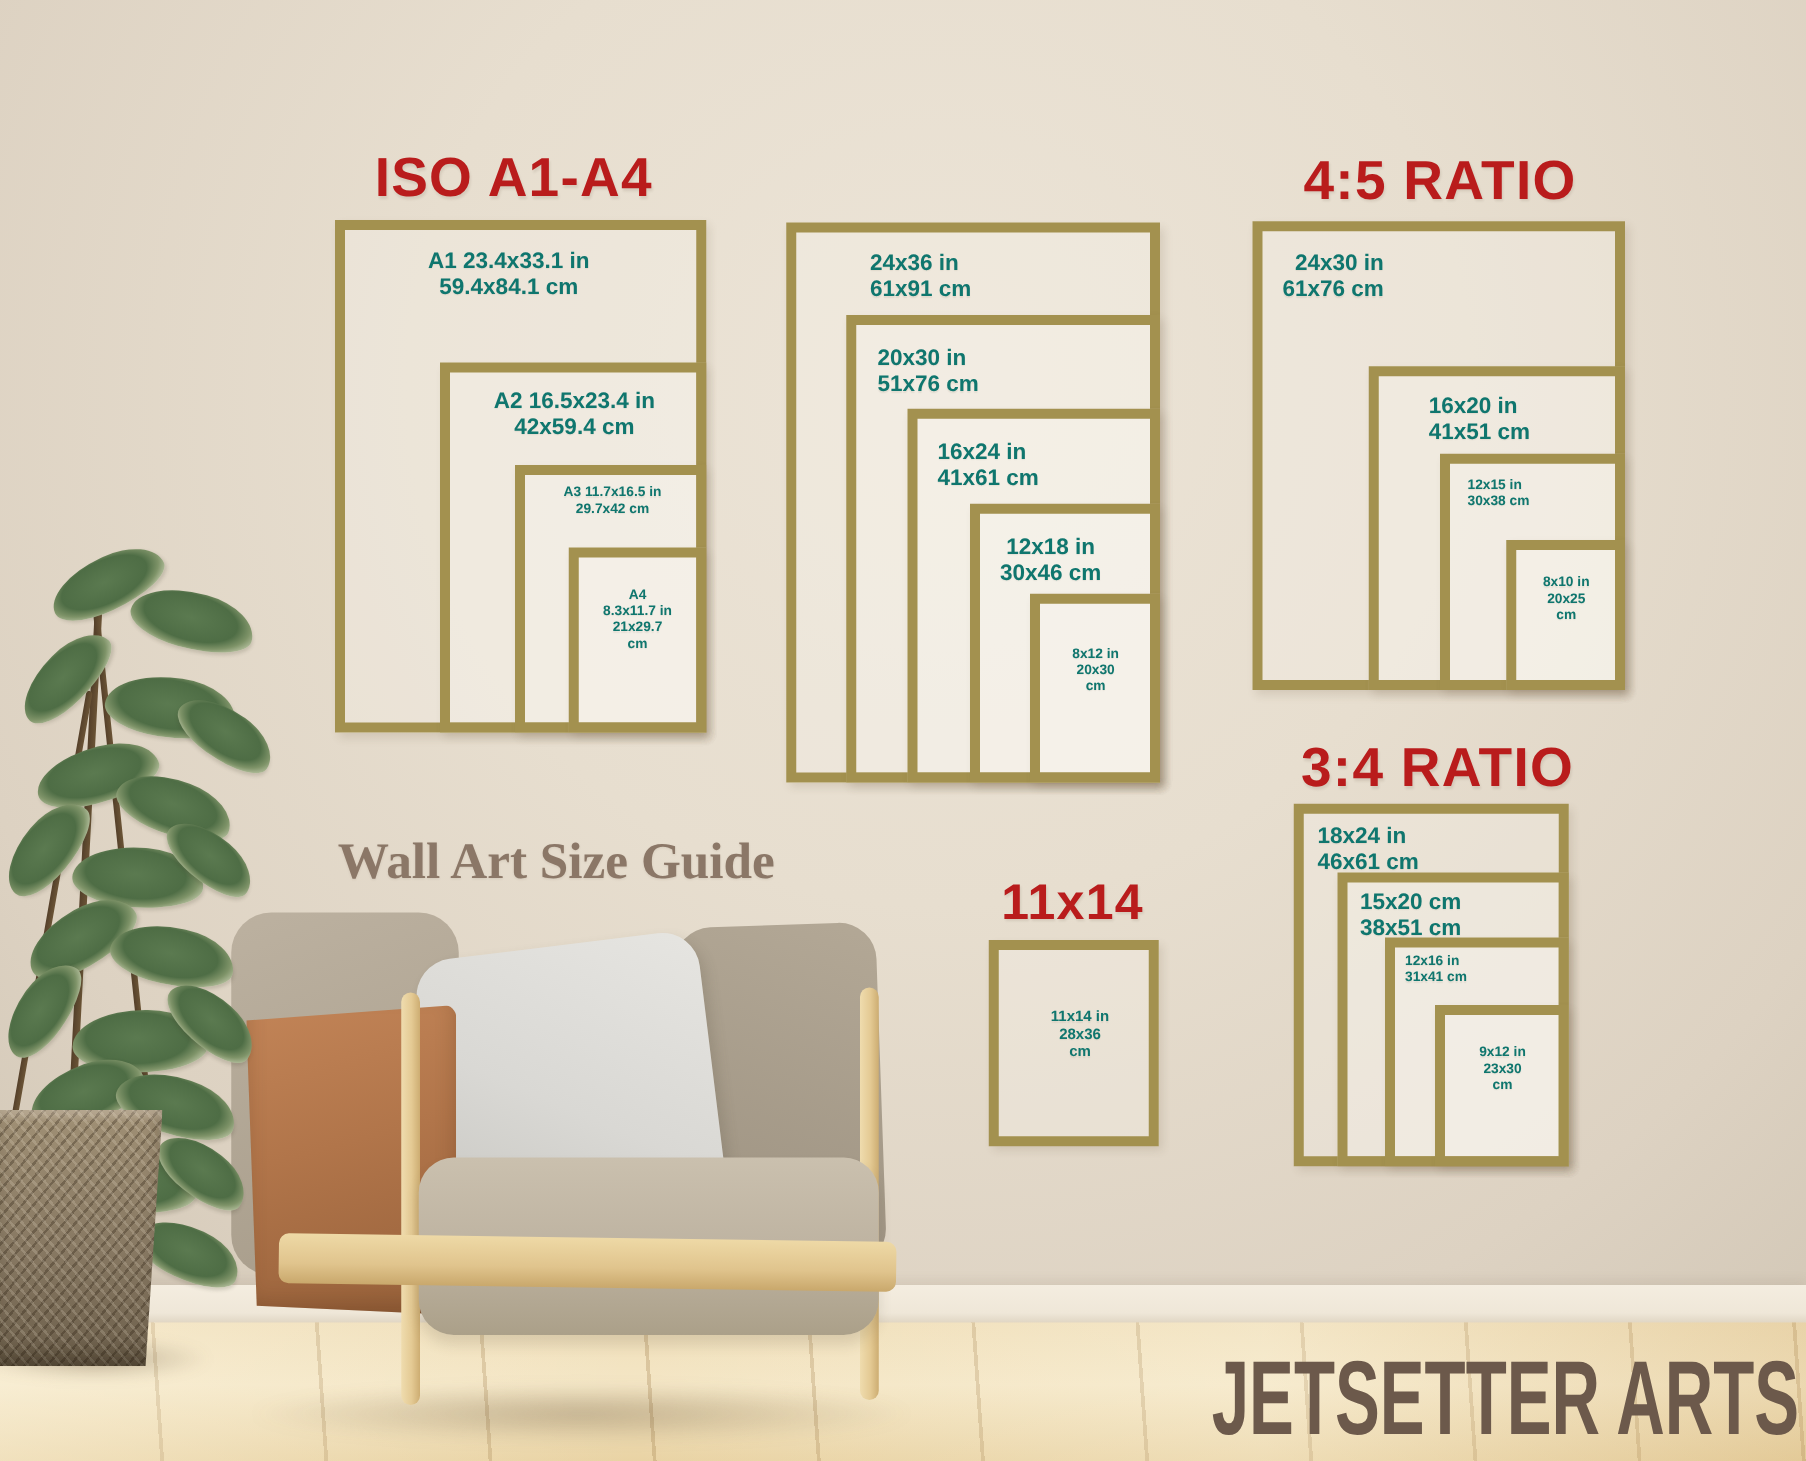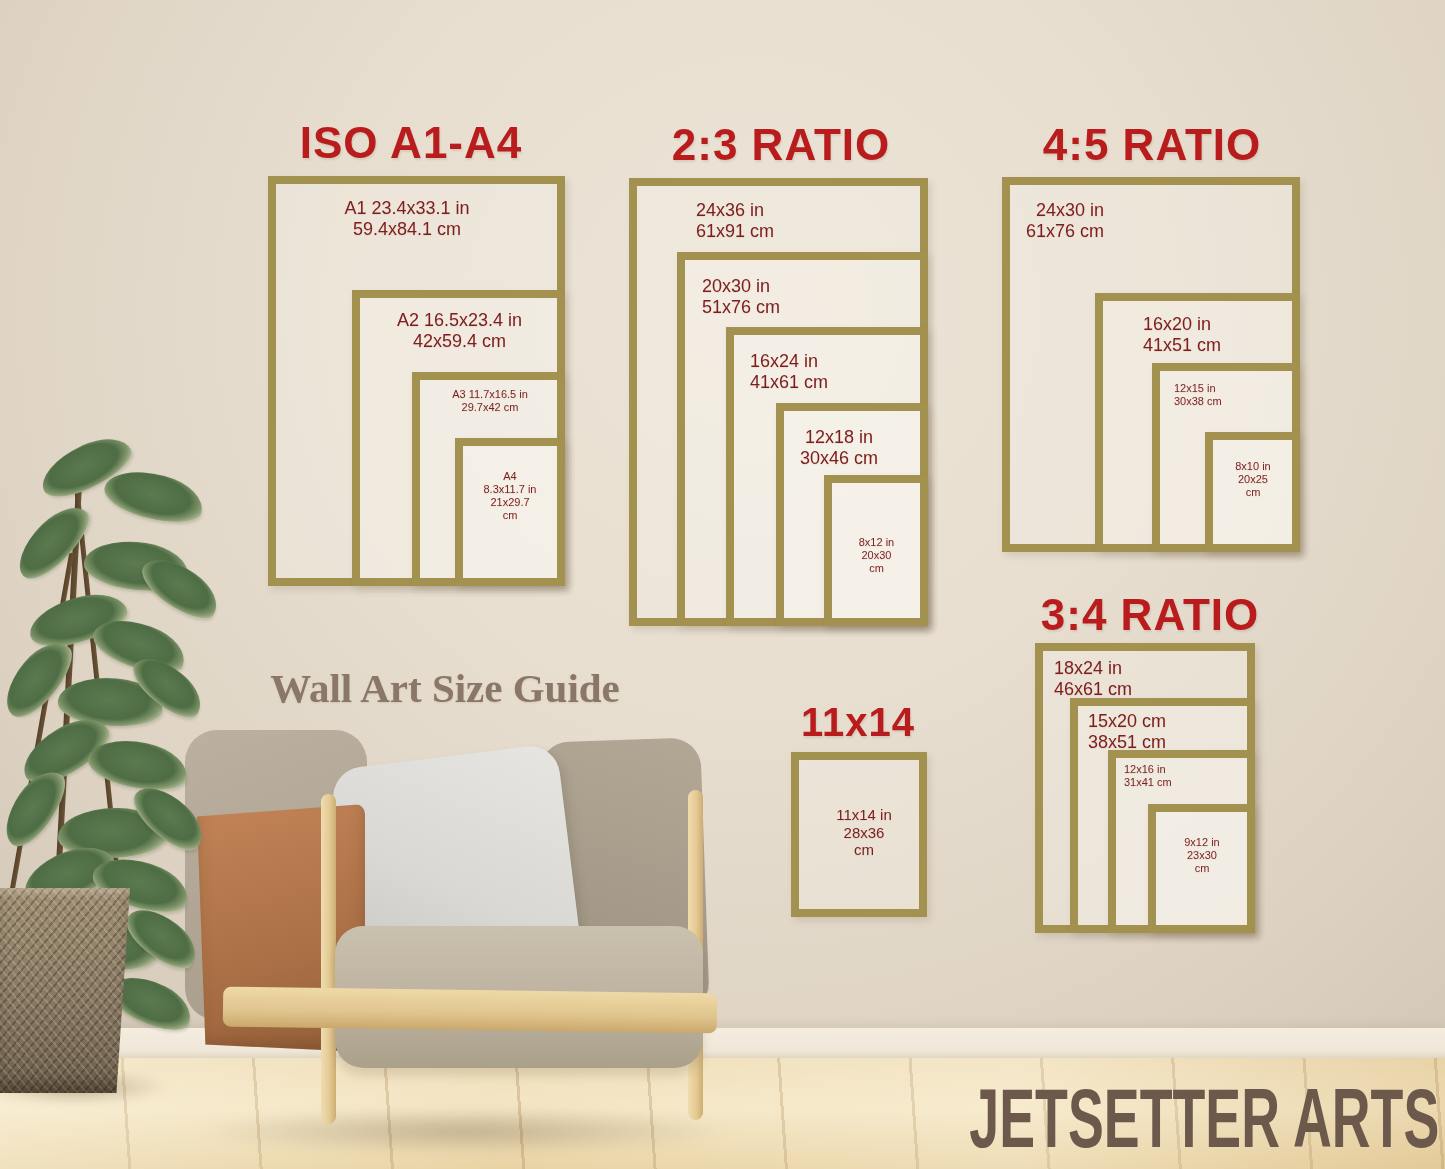--- a/index.html
+++ b/index.html
@@ -17,21 +17,21 @@
           linear-gradient(180deg,#f0dfba 0%,#f4e6c5 45%,#e9d3a4 100%);}
   .floor-sheen{position:absolute;left:0;top:1058px;width:1445px;height:111px;
         background:linear-gradient(90deg, rgba(255,250,235,0.35), rgba(255,250,235,0) 35%, rgba(255,250,235,0.25) 70%, rgba(210,175,115,0.25));}
   
   .frame{position:absolute;box-sizing:border-box;border:8px solid #a3914f;
          background:rgba(250,246,238,0.30);
          box-shadow:3px 4px 7px rgba(90,70,45,0.14);}
   .sec-title{position:absolute;transform:translateX(-50%);white-space:nowrap;
          font-weight:800;font-size:44px;letter-spacing:1px;color:#b91c1c;
          text-shadow:1px 2px 2px rgba(60,40,20,0.10);}
-  .lbl{position:absolute;font-weight:400;font-size:18px;line-height:1.18;color:#7f1d1d;
+  .lbl{position:absolute;font-weight:700;font-size:18px;line-height:1.18;color:#0f766e;
        text-shadow:0 1px 1px rgba(70,50,30,0.08);}
   .lbl.center{text-align:center;}
   .lbl.small{font-size:11px;}
   
   .caption{position:absolute;left:240px;top:664px;width:410px;text-align:center;
        font-family:"Liberation Serif", serif;font-weight:700;font-size:41px;color:#8b7767;
        text-shadow:0 1px 2px rgba(70,50,30,0.10);}
   .watermark{position:absolute;right:6px;top:1070px;white-space:nowrap;
        font-weight:800;font-size:84px;letter-spacing:0px;color:#6c594b;
        transform:scaleX(0.64);transform-origin:100% 50%;}
@@ -118,21 +118,20 @@
     <div>A3 11.7x16.5 in</div>
     <div>29.7x42 cm</div>
   </div>
   <div class="lbl center small" style="left:459px;top:470px;width:102px;">
     <div>A4</div>
     <div>8.3x11.7 in</div>
     <div>21x29.7</div>
     <div>cm</div>
   </div>
 
-  <div class="sec-title" style="left:781px;top:120px;">2:3 RATIO</div>
   <div class="frame" style="left:629px;top:178px;width:299px;height:448px;"></div>
   <div class="frame" style="left:677px;top:252px;width:251px;height:374px;"></div>
   <div class="frame" style="left:726px;top:327px;width:202px;height:299px;"></div>
   <div class="frame" style="left:776px;top:403px;width:152px;height:223px;"></div>
   <div class="frame" style="left:824px;top:475px;width:104px;height:151px;"></div>
 
   <div class="lbl" style="left:652px;top:200px;margin-left:44px;">
     <div>24x36 in</div>
     <div>61x91 cm</div>
   </div>
@@ -141,21 +140,21 @@
     <div>51x76 cm</div>
   </div>
   <div class="lbl" style="left:750px;top:351px;">
     <div>16x24 in</div>
     <div>41x61 cm</div>
   </div>
   <div class="lbl" style="left:800px;top:427px;text-align:center;">
     <div>12x18 in</div>
     <div>30x46 cm</div>
   </div>
-  <div class="lbl center small" style="left:830px;top:536px;width:93px;">
+  <div class="lbl center small" style="left:830px;top:517px;width:93px;">
     <div>8x12 in</div>
     <div>20x30</div>
     <div>cm</div>
   </div>
 
   <div class="sec-title" style="left:1152px;top:120px;">4:5 RATIO</div>
   <div class="frame" style="left:1002px;top:177px;width:298px;height:375px;"></div>
   <div class="frame" style="left:1095px;top:293px;width:205px;height:259px;"></div>
   <div class="frame" style="left:1152px;top:363px;width:148px;height:189px;"></div>
   <div class="frame" style="left:1205px;top:432px;width:95px;height:120px;"></div>
@@ -197,21 +196,21 @@
     <div>31x41 cm</div>
   </div>
   <div class="lbl center small" style="left:1156px;top:836px;width:92px;">
     <div>9x12 in</div>
     <div>23x30</div>
     <div>cm</div>
   </div>
 
   <div class="sec-title" style="left:858px;top:700px;font-size:40px;">11x14</div>
   <div class="frame" style="left:791px;top:752px;width:136px;height:165px;"></div>
-  <div class="lbl center small" style="left:799px;top:806px;width:130px;font-size:15px;">
+  <div class="lbl center small" style="left:799px;top:806px;width:130px;font-size:12px;">
     <div>11x14 in</div>
     <div>28x36</div>
     <div>cm</div>
   </div>
 
   <div class="caption">Wall Art Size Guide</div>
 
   <div class="chair-shadow"></div>
   <div class="chair">
     <div class="part cushion-back"></div>

